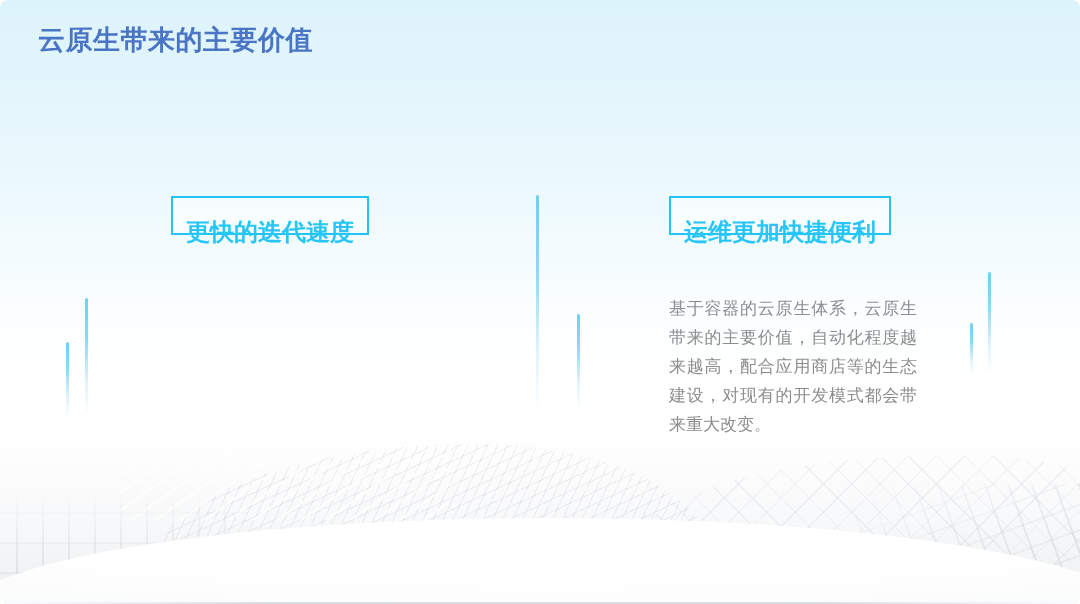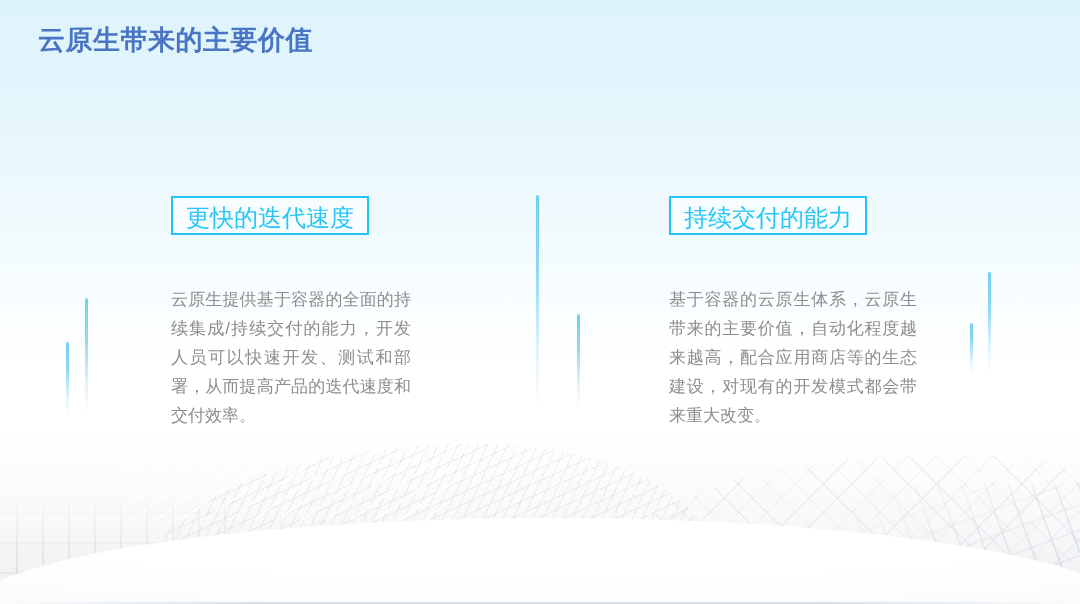--- a/index.html
+++ b/index.html
@@ -14,20 +14,21 @@
     overflow: hidden;
     font-family: "Liberation Sans", "DejaVu Sans", sans-serif;
     background: linear-gradient(to bottom,
         #ddf3fb 0%,
         #e2f5fc 12%,
         #e9f8fd 26%,
         #f2fbfe 40%,
         #fbfeff 52%,
         #ffffff 62%,
         #ffffff 100%);
+    border-radius: 8px;
   }
 
   
   .bg-scene {
     position: absolute;
     left: 0;
     bottom: 0;
     width: 1080px;
     height: 175px;
     overflow: hidden;
@@ -145,23 +146,23 @@
   .col.col-1 { left: 171px; width: 240px; }
   .col.col-2 { left: 669px; width: 248px; }
 
   .card-heading {
     box-sizing: border-box;
     display: inline-block;
     border: 2px solid #22c4f5;
     background: rgba(255,255,255,.55);
     color: #28c6f6;
     font-size: 24px;
-    font-weight: normal;
+    font-weight: bold;
     line-height: 35px;
-    padding: 2px 13px;
+    padding: 16px 13px;
     height: 39px;
     white-space: nowrap;
   }
 
   .card-body {
     margin-top: 50px;
     color: #8d8d8f;
     font-size: 17px;
     line-height: 29px;
     text-align: justify;
@@ -190,21 +191,20 @@
 
   <div class="vline l1"></div>
   <div class="vline l2"></div>
   <div class="vline m1"></div>
   <div class="vline m2"></div>
   <div class="vline r1"></div>
   <div class="vline r2"></div>
 
   <div class="col col-1">
     <div class="card-heading">更快的迭代速度</div>
-    <div class="card-body">云原生提供基于容器的全面的持续集成/持续交付的能力，开发人员可以快速开发、测试和部署，从而提高产品的迭代速度和交付效率。</div>
   </div>
 
   <div class="col col-2">
-    <div class="card-heading">持续交付的能力</div>
+    <div class="card-heading">运维更加快捷便利</div>
     <div class="card-body">基于容器的云原生体系，云原生带来的主要价值，自动化程度越来越高，配合应用商店等的生态建设，对现有的开发模式都会带来重大改变。</div>
   </div>
 
 </div>
 
 </body></html>

